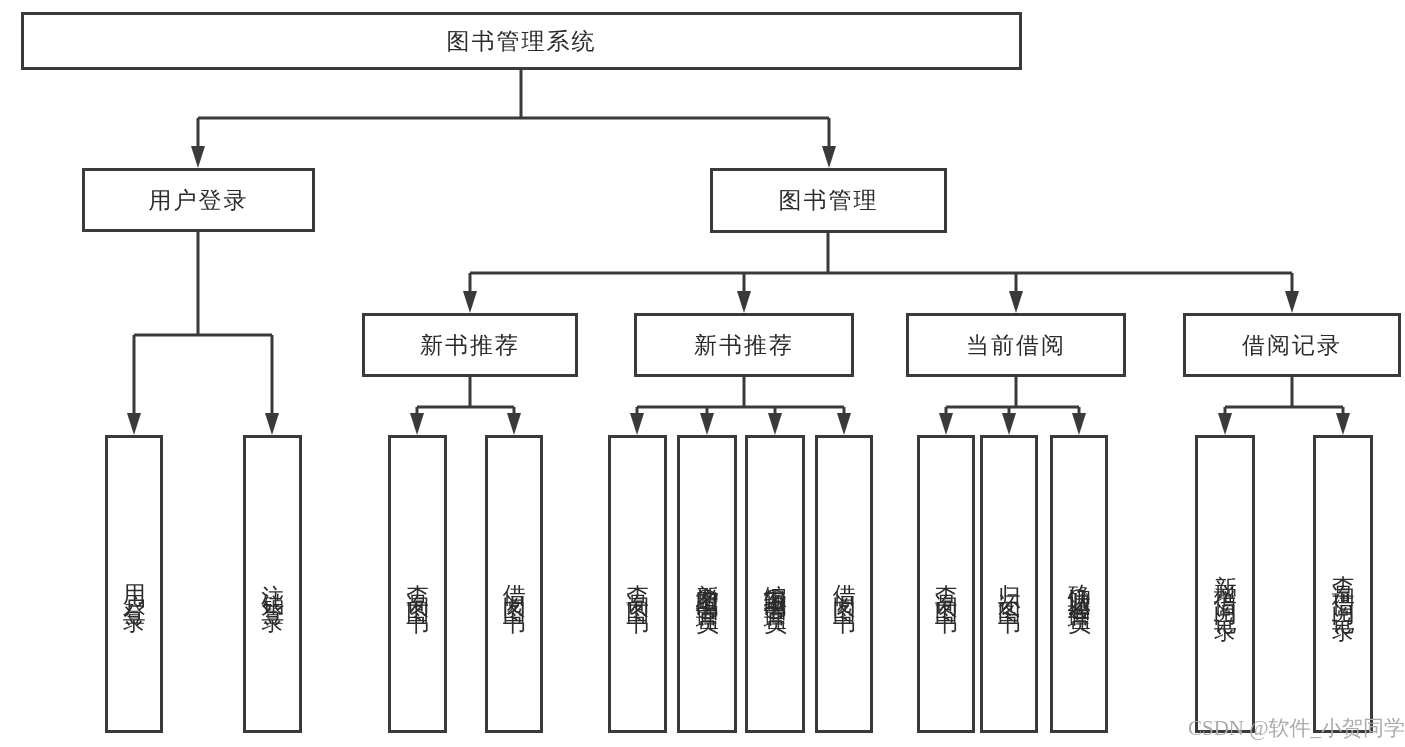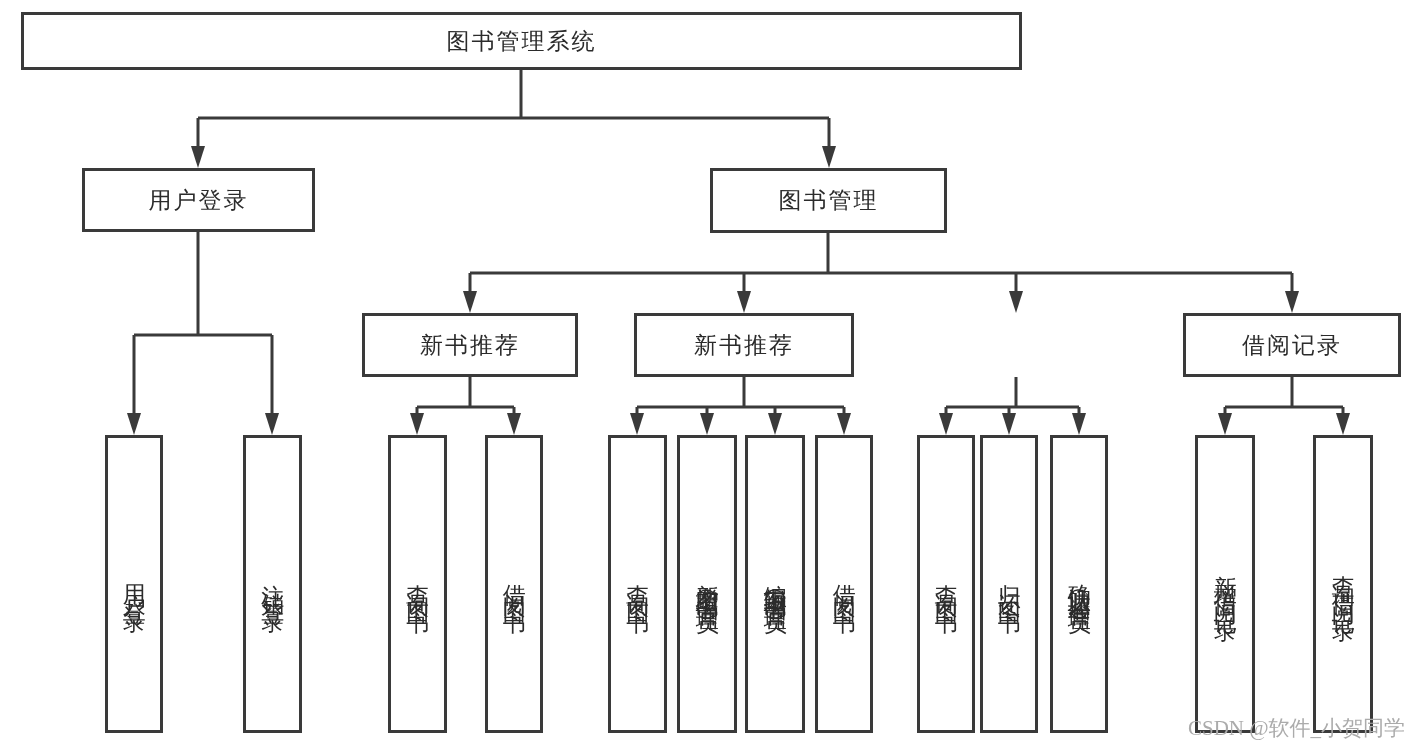--- a/index.html
+++ b/index.html
@@ -116,20 +116,23 @@
   <div class="node" style="left:710px; top:168px; width:237px; height:65px;">
     <span class="hlabel">图书管理</span>
   </div>
 
   <div class="node" style="left:362px; top:313px; width:216px; height:64px;text-align:center;">
     <span class="hlabel">新书推荐</span>
   </div>
   <div class="node" style="left:634px; top:313px; width:220px; height:64px;">
     <span class="hlabel">新书推荐</span>
   </div>
+  <div class="node" style="left:906px; top:313px; width:220px; height:64px;">
+    <span class="hlabel">当前借阅</span>
+  </div>
   <div class="node" style="left:1183px; top:313px; width:218px; height:64px;">
     <span class="hlabel">借阅记录</span>
   </div>
 
   <div class="node vnode" style="left:105px; top:435px; width:58px; height:298px;">
     <span class="vlabel">用户登录</span>
   </div>
   <div class="node vnode" style="left:243px; top:435px; width:59px; height:298px;">
     <span class="vlabel">注销登录</span>
   </div>

